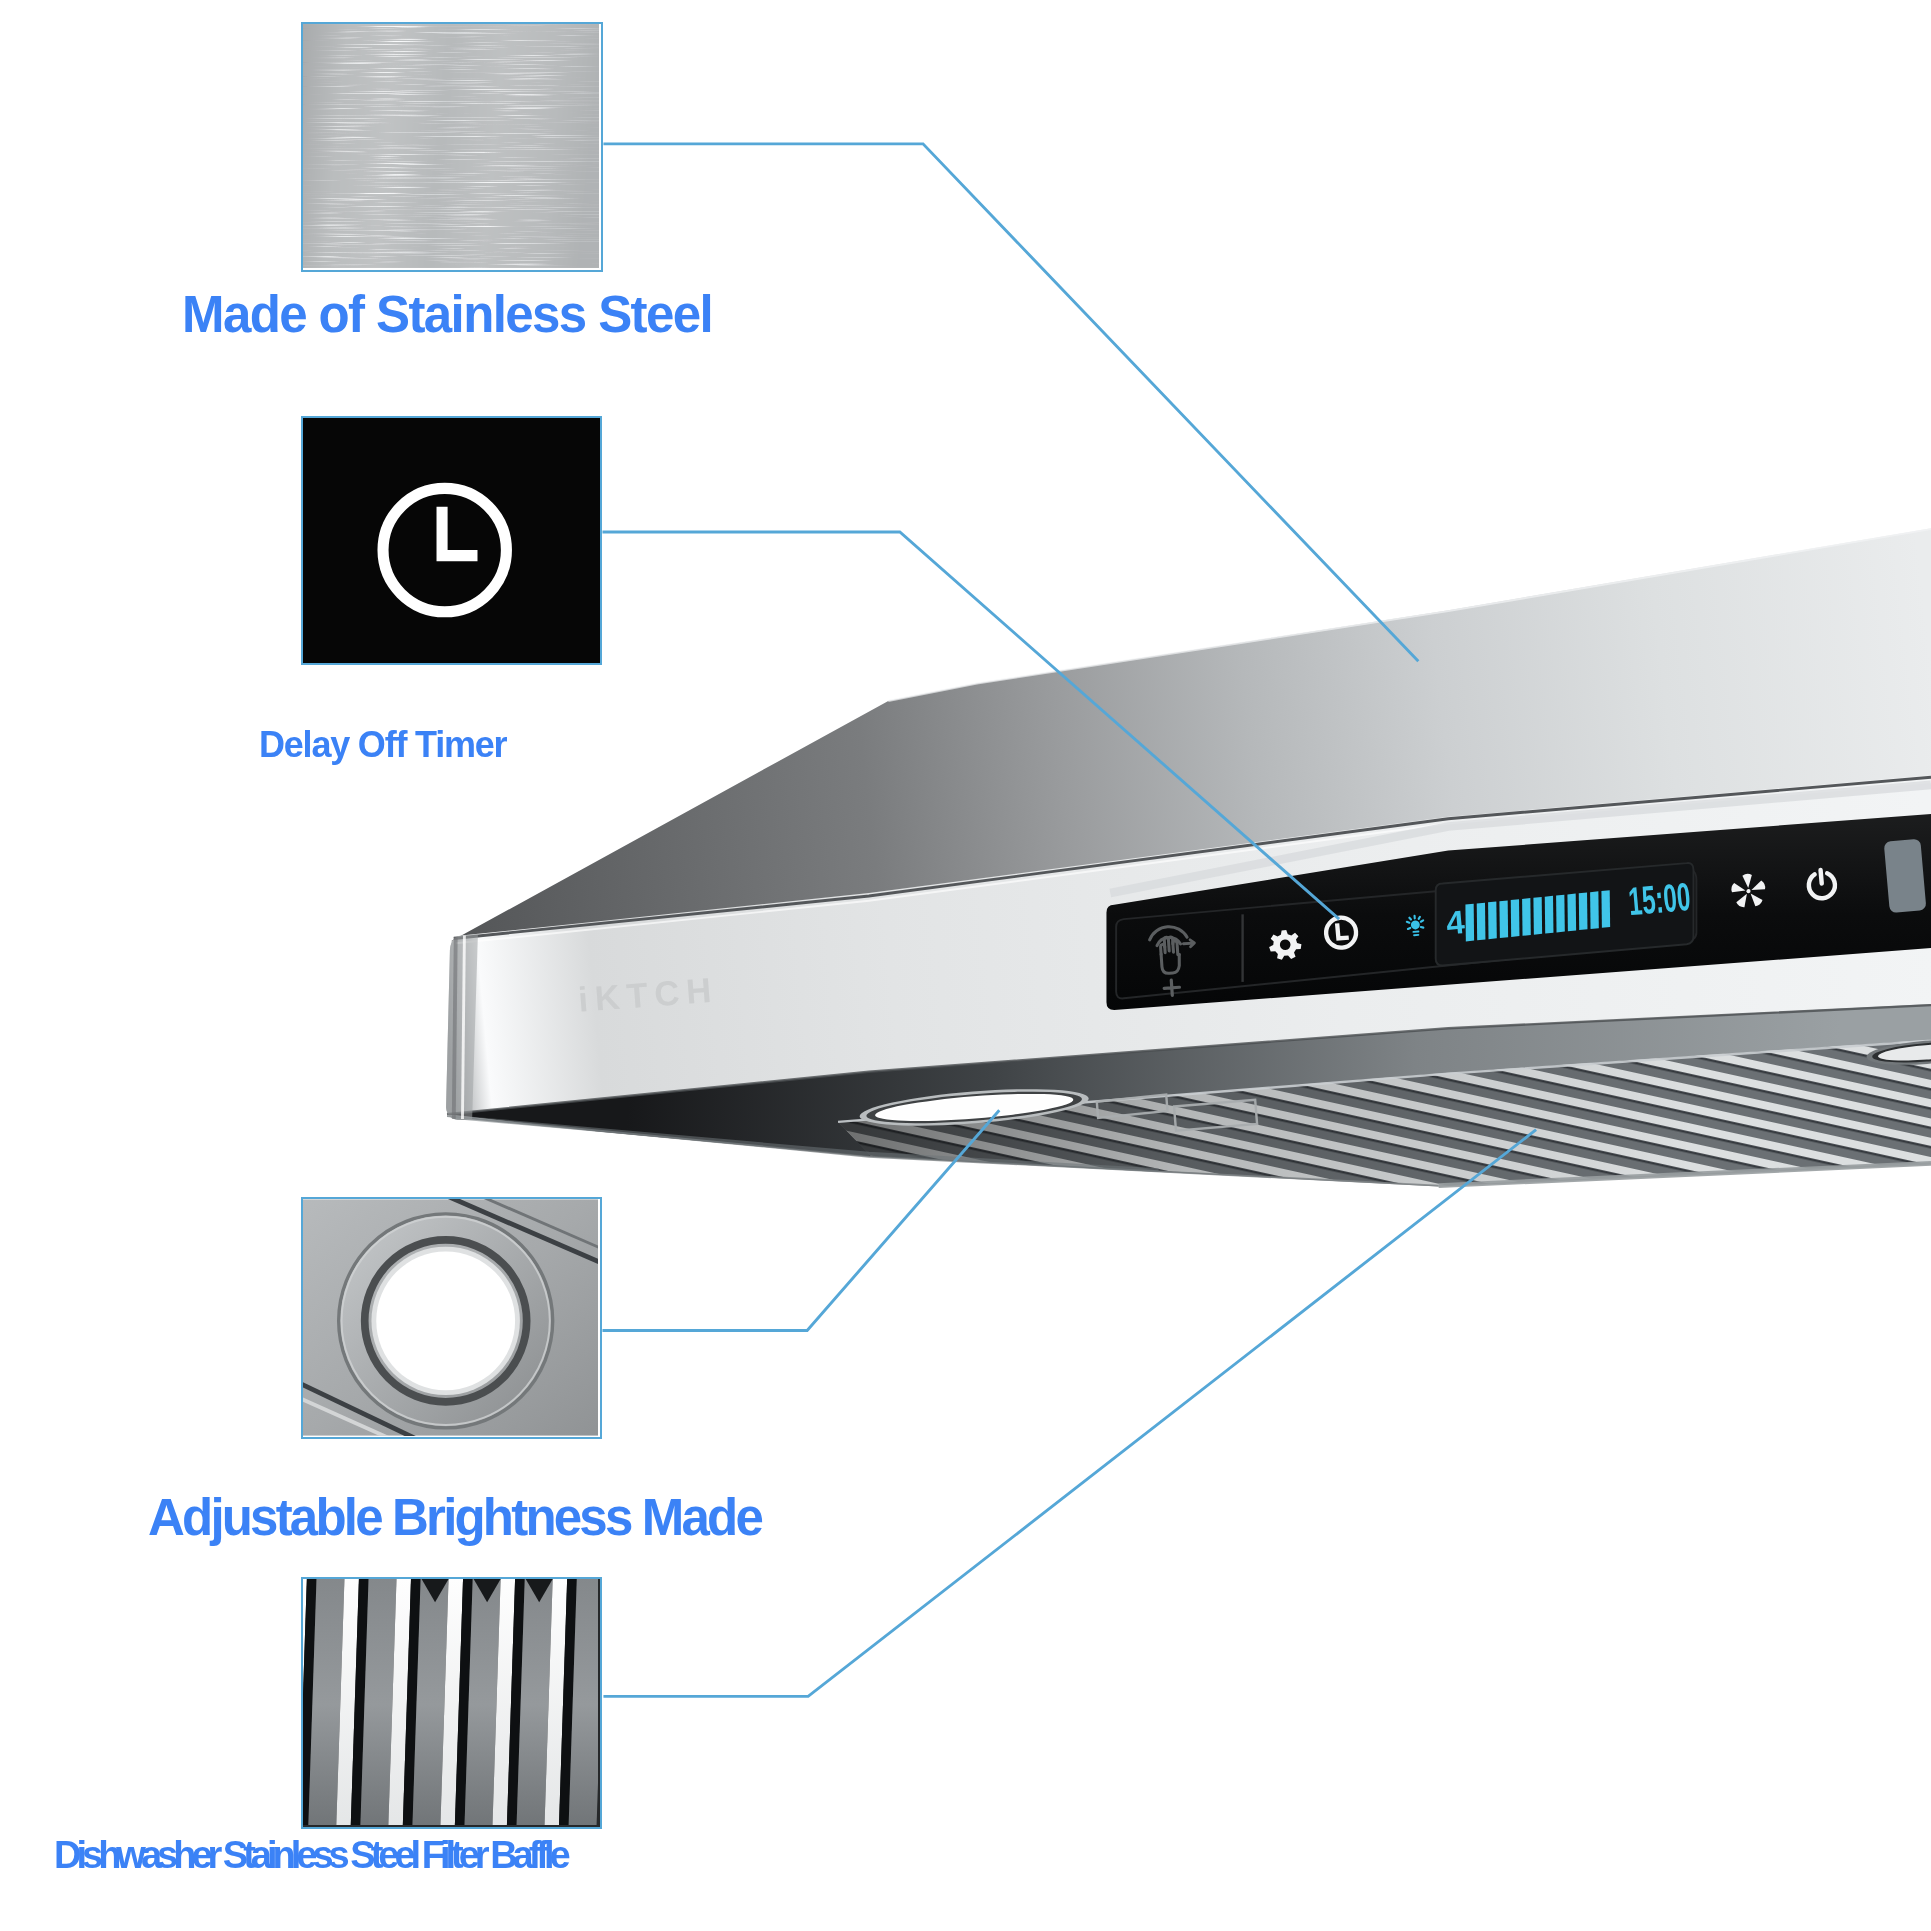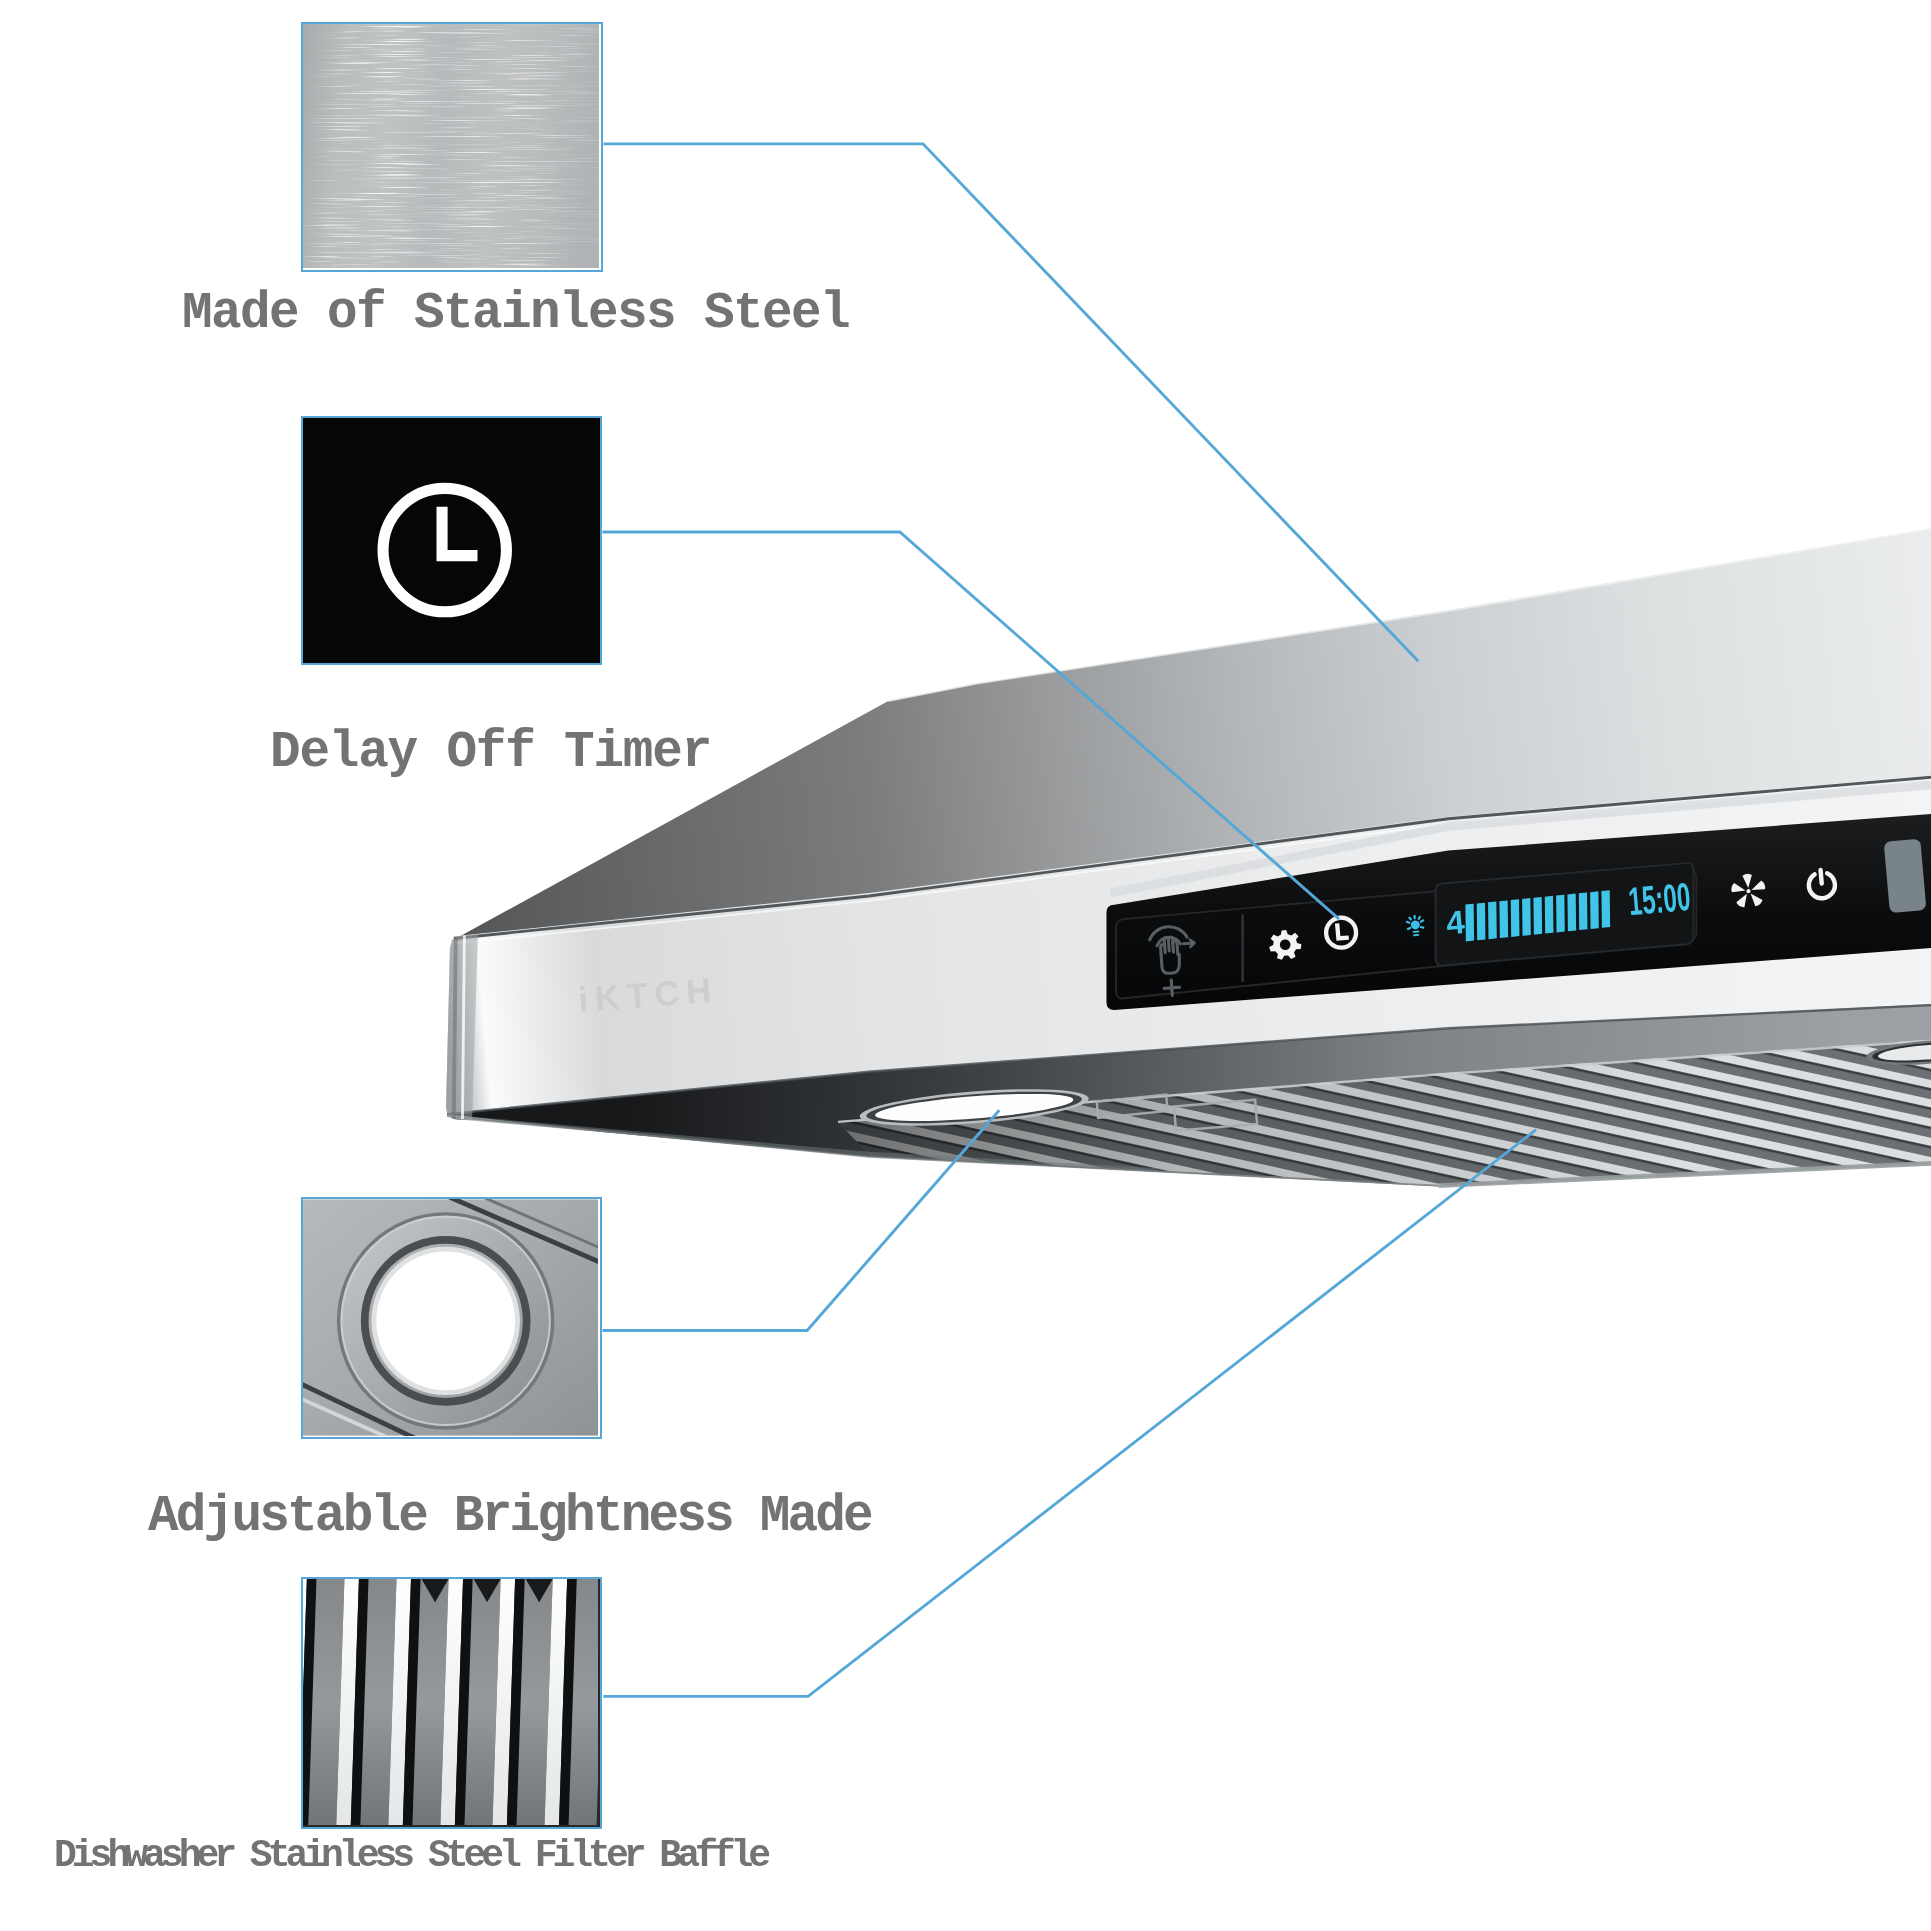--- a/index.html
+++ b/index.html
@@ -1,18 +1,18 @@
 <!DOCTYPE html>
 <html><head>
 <meta charset="utf-8">
 <style>
   html,body{margin:0;padding:0;}
   body{width:1931px;height:1931px;background:#ffffff;font-family:"Liberation Sans",sans-serif;position:relative;overflow:hidden;}
   .sq{position:absolute;box-sizing:border-box;border:2.9px solid #55a7d7;}
-  .lbl{position:absolute;font-weight:bold;color:#737373;white-space:nowrap;font-family:Liberation Mono, monospace;}
+  .lbl{position:absolute;font-weight:bold;color:#3b82f6;white-space:nowrap;}
 </style>
 </head>
 <body>
 
 <svg id="main" width="1931" height="1931" viewBox="0 0 2000 2000" style="position:absolute;left:0;top:0;" xmlns="http://www.w3.org/2000/svg">
   <defs>
     <linearGradient id="topFace" x1="467" y1="860" x2="2000" y2="680" gradientUnits="userSpaceOnUse">
       <stop offset="0" stop-color="#545658"></stop>
       <stop offset="0.28" stop-color="#7a7c7e"></stop>
       <stop offset="0.41" stop-color="#999b9d"></stop>
@@ -270,16 +270,16 @@
     </g>
     <g fill="#17191b">
       <path d="M 123 0 L 151 0 L 137 24 Z"></path>
       <path d="M 177 0 L 205 0 L 191 24 Z"></path>
       <path d="M 231 0 L 259 0 L 245 24 Z"></path>
     </g>
   </svg>
 </div>
 
 <div class="lbl" style="left:182px;top:285px;font-size:51px;letter-spacing:-1.6px;">Made of Stainless Steel</div>
-<div class="lbl" style="left:270px;top:724px;font-size:51px;letter-spacing:-1.2px;">Delay Off Timer</div>
+<div class="lbl" style="left:259px;top:724px;font-size:36px;letter-spacing:-1.2px;">Delay Off Timer</div>
 <div class="lbl" style="left:148px;top:1488px;font-size:51px;letter-spacing:-2.8px;">Adjustable Brightness Made</div>
 <div class="lbl" style="left:54px;top:1834px;font-size:38px;letter-spacing:-5px;">Dishwasher Stainless Steel Filter Baffle</div>
 
 
 </body></html>

